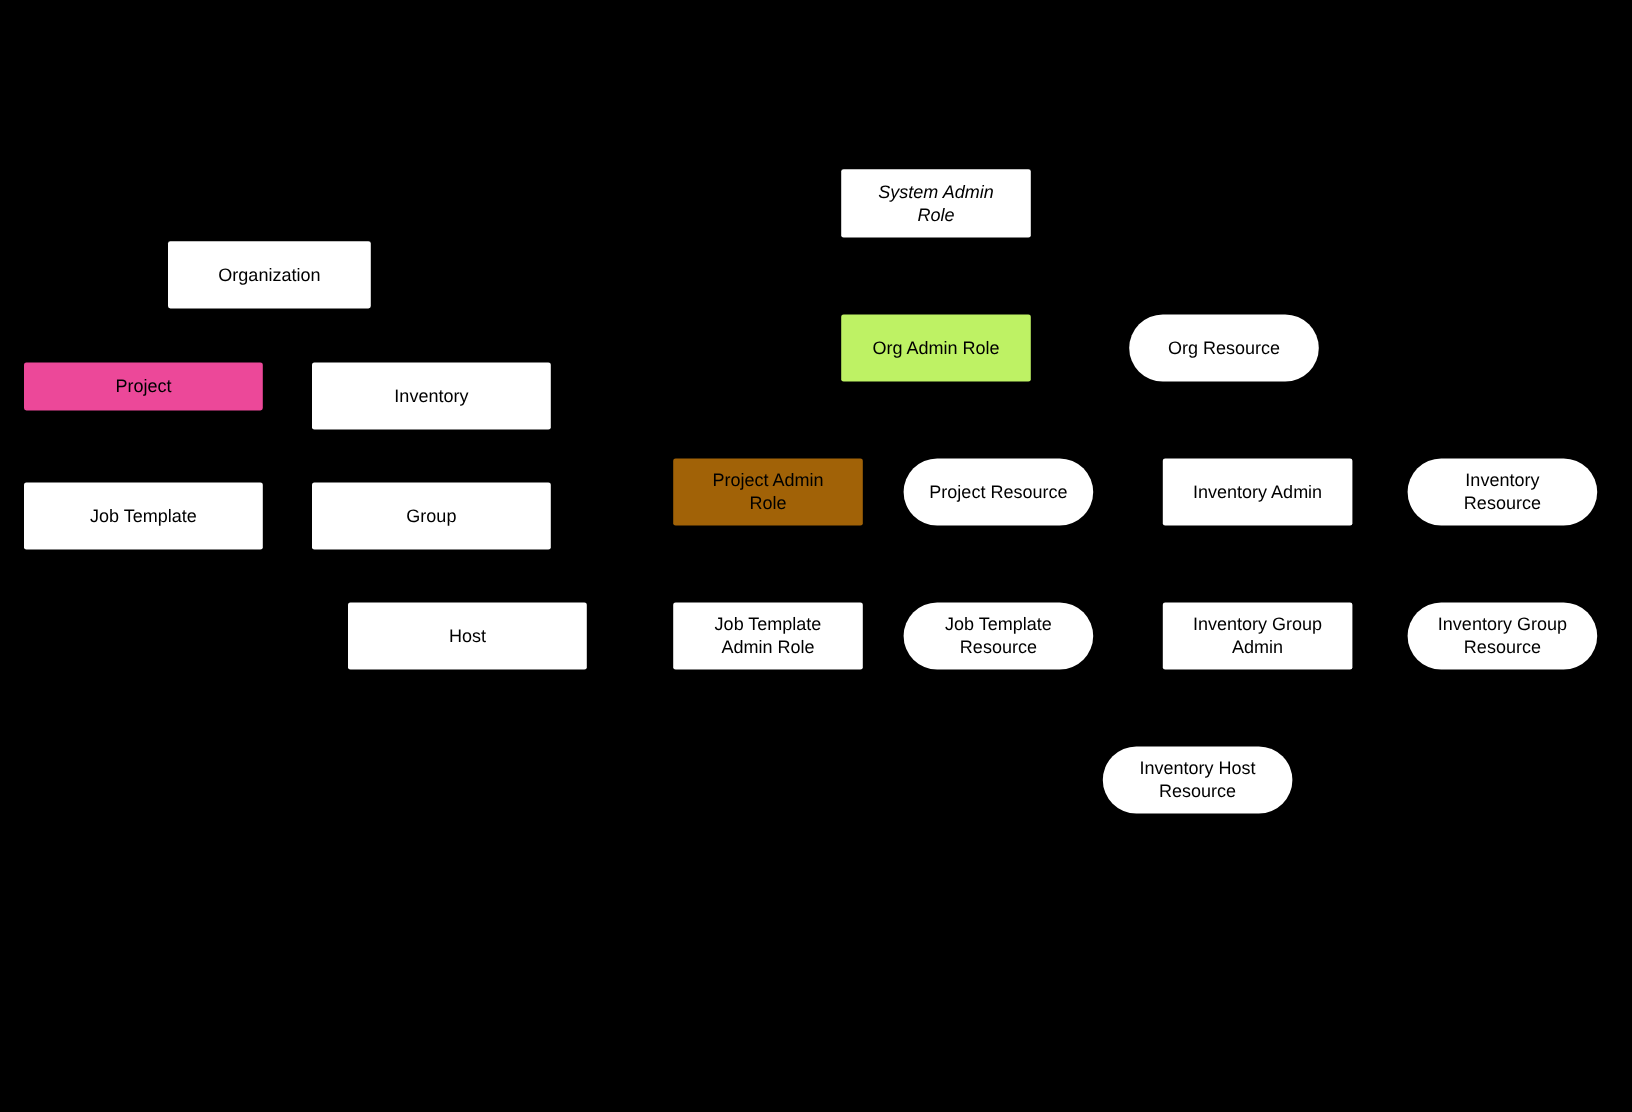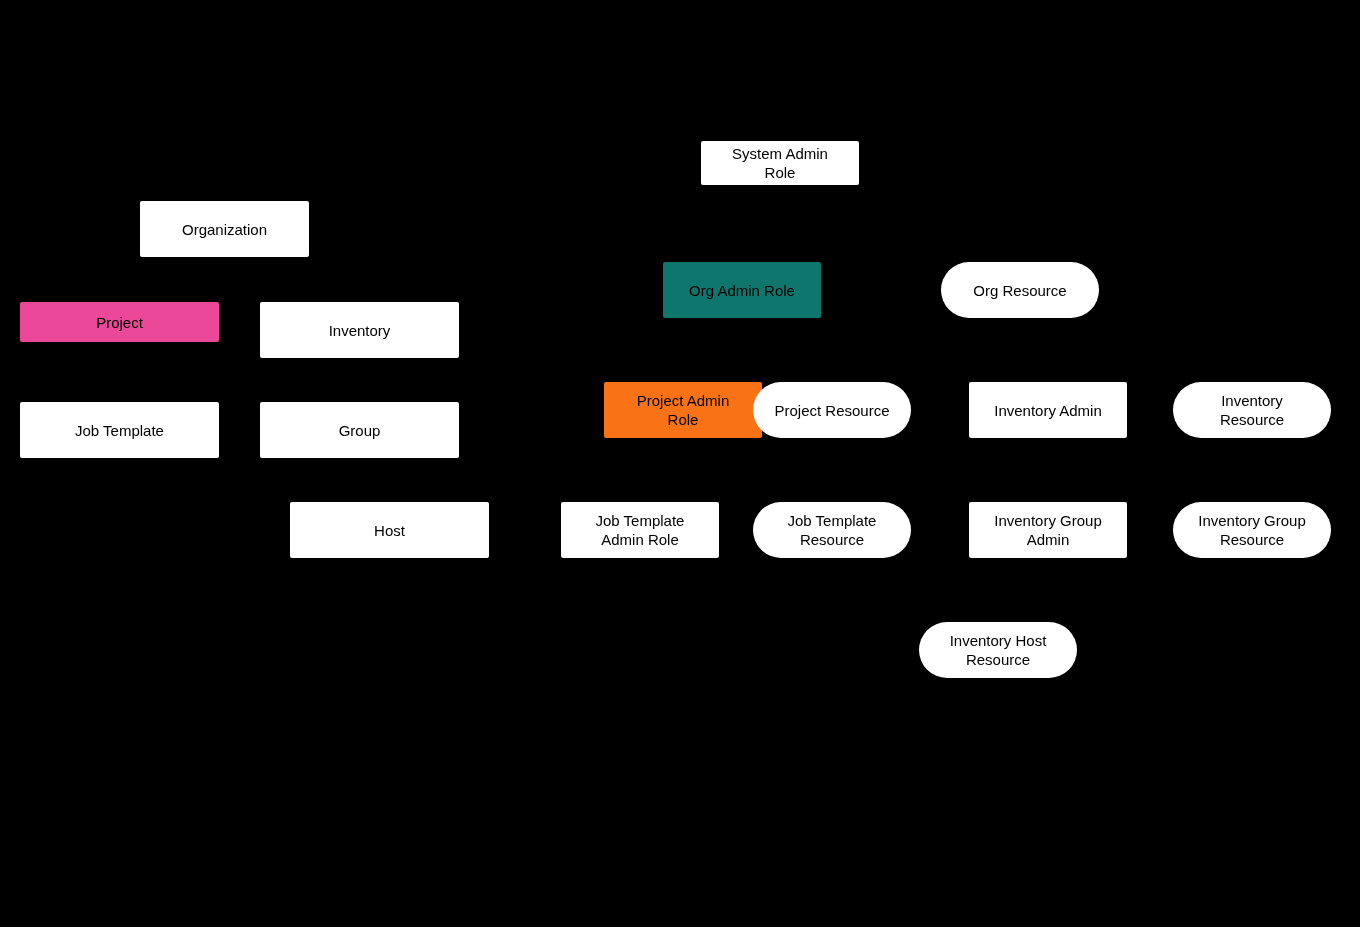--- a/index.html
+++ b/index.html
@@ -39,25 +39,25 @@
 </head>
 <body>
 
 <div id="canvas">
     <div class="node rect" style="left: 140px; top: 201px; width: 169px; height: 56px; background: rgb(255, 255, 255); color: rgb(0, 0, 0);">Organization</div>
     <div class="node rect" style="left: 20px; top: 302px; width: 199px; height: 40px; background: #ec4899; color: rgb(0, 0, 0);">Project</div>
     <div class="node rect" style="left: 260px; top: 302px; width: 199px; height: 56px; background: rgb(255, 255, 255); color: rgb(0, 0, 0);">Inventory</div>
     <div class="node rect" style="left: 20px; top: 402px; width: 199px; height: 56px; background: rgb(255, 255, 255); color: rgb(0, 0, 0);">Job Template</div>
     <div class="node rect" style="left: 260px; top: 402px; width: 199px; height: 56px; background: rgb(255, 255, 255); color: rgb(0, 0, 0);">Group</div>
     <div class="node rect" style="left: 260px; top: 502px; width: 199px; height: 56px; background: rgb(255, 255, 255); color: rgb(0, 0, 0); margin-left: 30px;">Host</div>
-    <div class="node rect" style="left: 701px; top: 141px; width: 158px; height: 44px; background: rgb(255, 255, 255); color: rgb(0, 0, 0);">System Admin
+    <div class="node rect" style="left: 701px; top: 141px; width: 158px; height: 57px; background: rgb(255, 255, 255); color: rgb(0, 0, 0); font-style: italic;">System Admin
 Role</div>
-    <div class="node rect" style="left: 663px; top: 262px; width: 158px; height: 56px; background: #0f766e; color: rgb(0, 0, 0);">Org Admin Role</div>
+    <div class="node rect" style="left: 701px; top: 262px; width: 158px; height: 56px; background: #bef264; color: rgb(0, 0, 0);">Org Admin Role</div>
     <div class="node pill" style="left: 941px; top: 262px; width: 158px; height: 56px; background: rgb(255, 255, 255); color: rgb(0, 0, 0);">Org Resource</div>
-    <div class="node rect" style="left: 561px; top: 382px; width: 158px; height: 56px; background: #f97316; color: rgb(0, 0, 0); margin-left: 43px;">Project Admin
+    <div class="node rect" style="left: 561px; top: 382px; width: 158px; height: 56px; background: #a16207; color: rgb(0, 0, 0);">Project Admin
 Role</div>
     <div class="node pill" style="left: 753px; top: 382px; width: 158px; height: 56px; background: rgb(255, 255, 255); color: rgb(0, 0, 0);">Project Resource</div>
     <div class="node rect" style="left: 969px; top: 382px; width: 158px; height: 56px; background: rgb(255, 255, 255); color: rgb(0, 0, 0);">Inventory Admin</div>
     <div class="node pill" style="left: 1173px; top: 382px; width: 158px; height: 56px; background: rgb(255, 255, 255); color: rgb(0, 0, 0);">Inventory
 Resource</div>
     <div class="node rect" style="left: 561px; top: 502px; width: 158px; height: 56px; background: rgb(255, 255, 255); color: rgb(0, 0, 0);">Job Template
 Admin Role</div>
     <div class="node pill" style="left: 753px; top: 502px; width: 158px; height: 56px; background: rgb(255, 255, 255); color: rgb(0, 0, 0);">Job Template
 Resource</div>
     <div class="node rect" style="left: 969px; top: 502px; width: 158px; height: 56px; background: rgb(255, 255, 255); color: rgb(0, 0, 0);">Inventory Group

